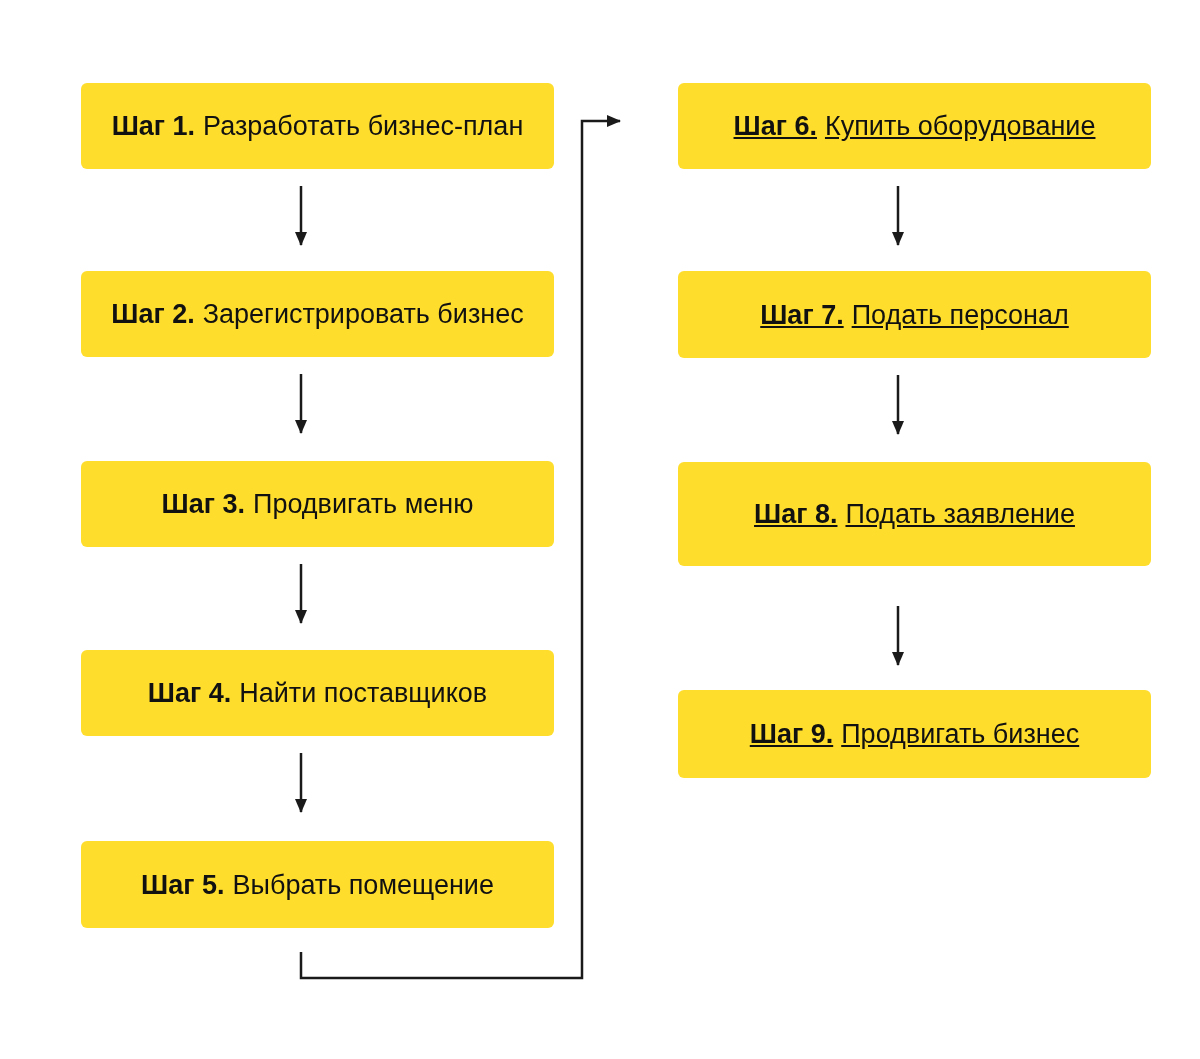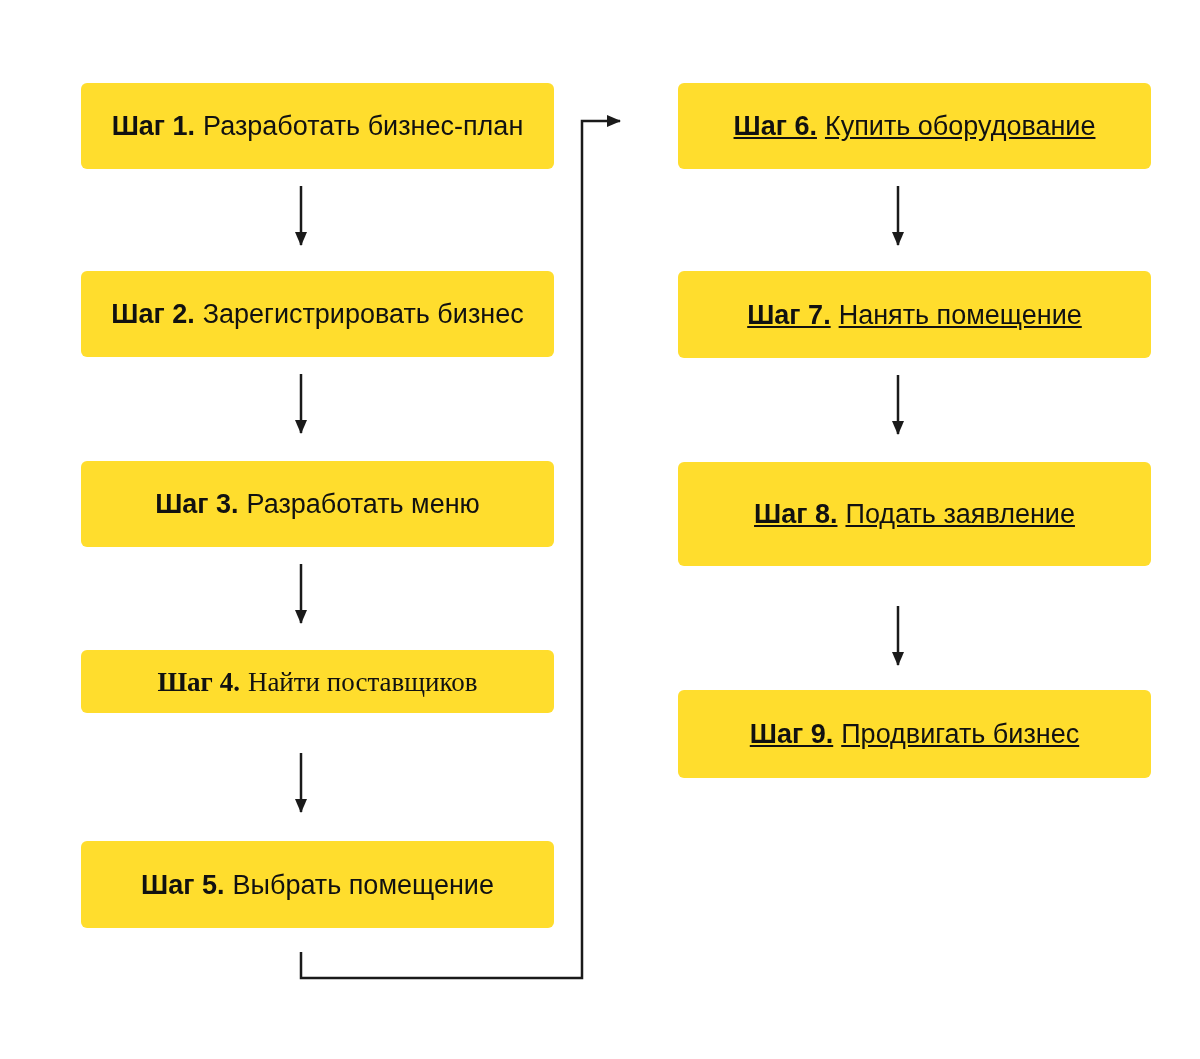--- a/index.html
+++ b/index.html
@@ -34,21 +34,21 @@
   }
   .step-box .prefix {
     font-weight: 700;
     margin-right: 8px;
   }
   .col-left  { left: 65px; }
   .col-right { left: 662px; text-decoration: underline; }
   .b1 { top: 83px;  height: 86px; }
   .b2 { top: 271px; height: 86px; }
   .b3 { top: 461px; height: 86px; }
-  .b4 { top: 650px; height: 63px; font-family: Liberation Serif, serif; }
+  .b4 { top: 650px; height: 86px; }
   .b5 { top: 841px; height: 87px; }
   .b6 { top: 83px;  height: 86px; }
   .b7 { top: 271px; height: 87px; }
   .b8 { top: 462px; height: 104px; }
   .b9 { top: 690px; height: 88px; }
   svg.arrows {
     position: absolute;
     left: 0; top: 0;
     width: 1200px;
     height: 1059px;
@@ -67,21 +67,21 @@
   </div>
 
   <div class="step-box col-left b2">
     <div>
       <span class="prefix">Шаг 2.</span><span>Зарегистрировать бизнес</span>
     </div>
   </div>
 
   <div class="step-box col-left b3">
     <div>
-      <span class="prefix">Шаг 3.</span><span>Разработать меню</span>
+      <span class="prefix">Шаг 3.</span><span>Продвигать меню</span>
     </div>
   </div>
 
   <div class="step-box col-left b4">
     <div>
       <span class="prefix">Шаг 4.</span><span>Найти поставщиков</span>
     </div>
   </div>
 
   <div class="step-box col-left b5">
@@ -91,21 +91,21 @@
   </div>
 
   <div class="step-box col-right b6">
     <div>
       <span class="prefix">Шаг 6.</span><span>Купить оборудование</span>
     </div>
   </div>
 
   <div class="step-box col-right b7">
     <div>
-      <span class="prefix">Шаг 7.</span><span>Нанять помещение</span>
+      <span class="prefix">Шаг 7.</span><span>Подать персонал</span>
     </div>
   </div>
 
   <div class="step-box col-right b8">
     <div>
       <span class="prefix">Шаг 8.</span><span>Подать заявление</span>
     </div>
   </div>
 
   <div class="step-box col-right b9">

